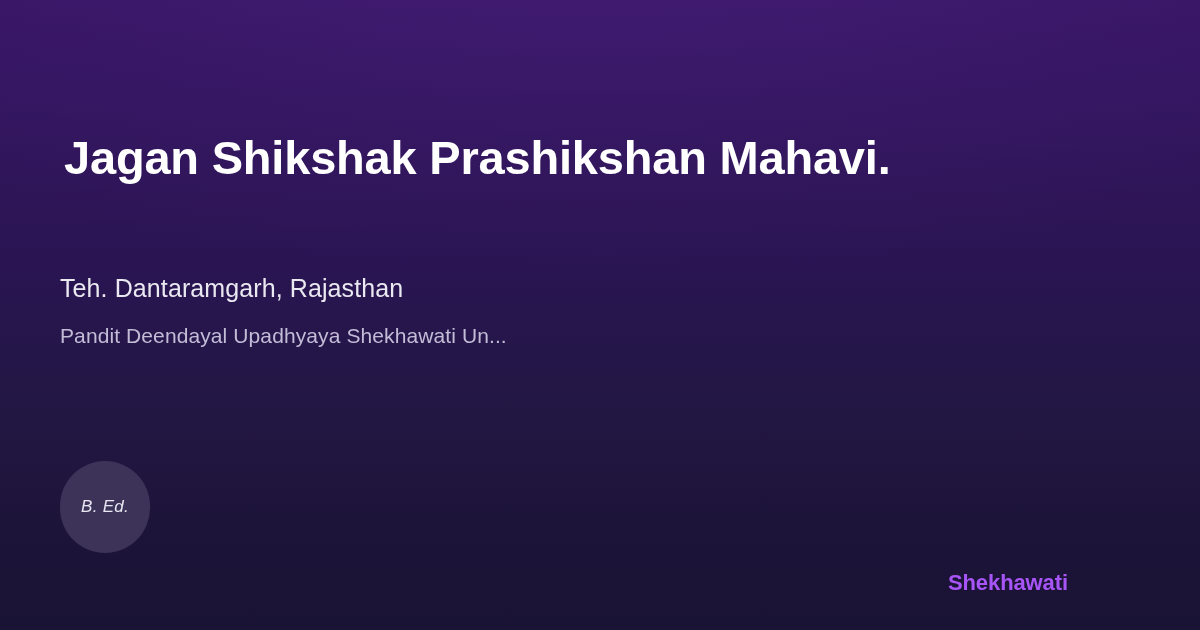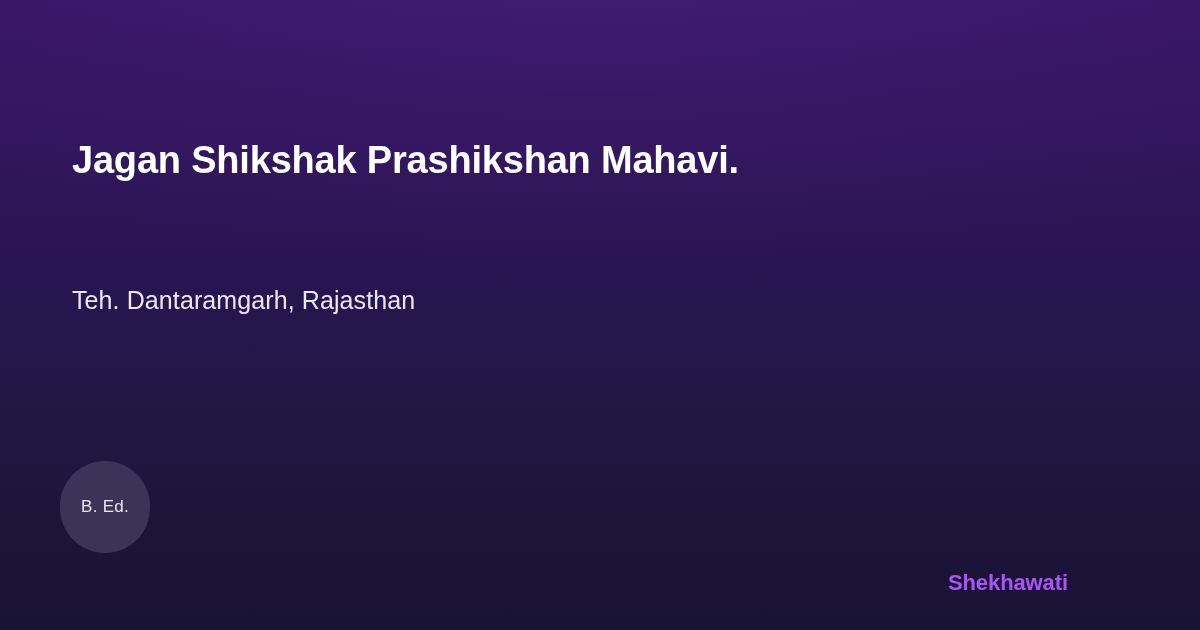--- a/index.html
+++ b/index.html
@@ -49,40 +49,40 @@
     width: 100%;
     height: 100%;
     box-sizing: border-box;
     padding: 0 60px;
   }
 
   .title {
     position: absolute;
     left: 60px;
     top: 126px;
-    margin: 12px;
+    margin: 4px;
     max-width: 1010px;
-    font-size: 38px;
+    font-size: 47px;
     font-weight: 700;
     line-height: 1.18;
     letter-spacing: -0.2px;
     color: #ffffff;
     white-space: nowrap;
     overflow: hidden;
     text-overflow: ellipsis;
   }
 
   .meta {
     position: absolute;
     left: 60px;
     top: 272px;
   }
 
   .meta-location {
-    margin: 12px;
+    margin: 0;
     font-size: 25px;
     font-weight: 400;
     line-height: 1.3;
     color: #eae8f1;
     letter-spacing: 0.1px;
     max-width: 1000px;
     white-space: nowrap;
     overflow: hidden;
     text-overflow: ellipsis;
   }
@@ -116,20 +116,21 @@
     justify-content: center;
     height: 60px;
     padding: 16px 21px;
     border-radius: 999px;
     background: #3d3359;
     color: #e8e6f0;
     font-size: 17px;
     font-weight: 400;
     letter-spacing: 0.3px;
     white-space: nowrap;
+    font-style: italic;
   }
 
   .brand {
     position: absolute;
     right: 132px;
     bottom: 34px;
     font-size: 22px;
     font-weight: 700;
     letter-spacing: -0.1px;
     color: #a855f7;
@@ -139,20 +140,21 @@
 </head>
 <body>
 
 <div class="og-card">
   <div class="content">
 
     <h1 class="title">Jagan Shikshak Prashikshan Mahavi.</h1>
 
     <div class="meta">
       <p class="meta-location">Teh. Dantaramgarh, Rajasthan</p>
+      <p class="meta-university">Pandit Deendayal Upadhyaya Shekhawati Un...</p>
     </div>
 
     <div class="tag-row">
       <span class="tag-pill">B. Ed.</span>
     </div>
 
     <div class="brand">Shekhawati</div>
 
   </div>
 </div>

